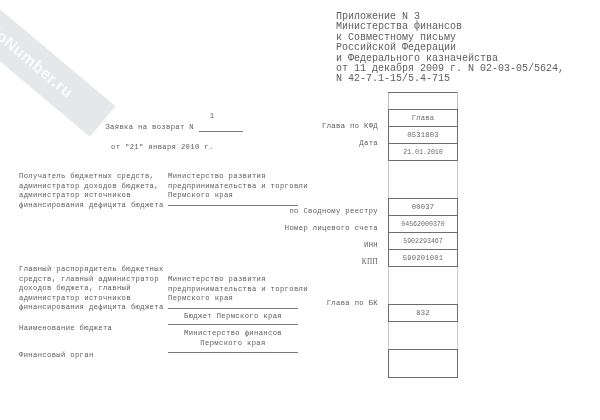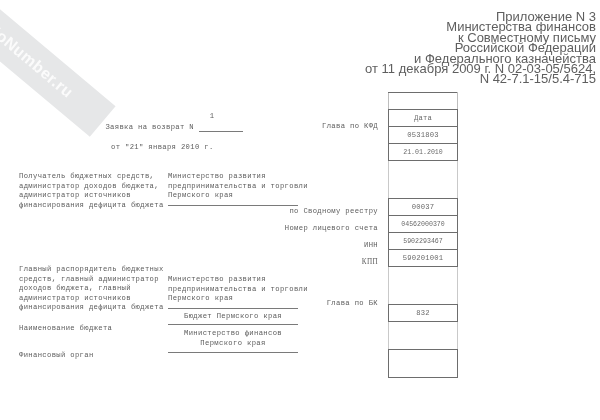--- a/index.html
+++ b/index.html
@@ -25,23 +25,23 @@
     font-family: "Liberation Sans", sans-serif;
     font-weight: bold; font-size: 16px; letter-spacing: .5px;
     color: #fbfbfb;
     pointer-events: none;
   }
 
   
   .approval {
     position: absolute; right: 4px; top: 12px;
     width: 260px;
-    text-align: right;
-    font-family: Liberation Sans, sans-serif;
-    font-size: 13px; line-height: 10.4px;
+    text-align: left;
+    font-family: Liberation Mono, monospace;
+    font-size: 10px; line-height: 10.4px;
     color: #5e5e5e;
   }
 
   
   .codes-table {
     position: absolute; left: 388px; top: 92px;
     width: 70px;
     border-collapse: collapse;
     font-size: 7.2px;
   }
@@ -112,20 +112,21 @@
 предпринимательства и торговли
 Пермского края</div>
   <div class="line" style="left:168px; top:205px; width:130px;"></div>
 
   <div class="t right" style="left:200px; top:224px; width:178px;">Номер лицевого счета</div>
   <div class="t right" style="left:200px; top:207px; width:178px;">по Сводному реестру</div>
   <div class="t right" style="left:200px; top:241px; width:178px;">ИНН</div>
   <div class="t right" style="left:200px; top:258px; width:178px;font-family:Liberation Serif, serif;">КПП</div>
 
   <div class="t right" style="left:200px; top:122px; width:178px;">Глава по КФД</div>
+  <div class="t right" style="left:200px; top:139px; width:178px;">Дата</div>
   <div class="t right" style="left:200px; top:299px; width:178px;">Глава по БК</div>
 
   <div class="t wrap" style="left:19px; top:265px; width:158px;">Главный распорядитель бюджетных
 средств, главный администратор
 доходов бюджета, главный
 администратор источников
 финансирования дефицита бюджета</div>
   <div class="t wrap" style="left:168px; top:275px; width:140px;">Министерство развития
 предпринимательства и торговли
 Пермского края</div>
@@ -139,21 +140,21 @@
   <div class="t wrap center" style="left:168px; top:329px; width:130px;">Министерство финансов
 Пермского края</div>
   <div class="line" style="left:168px; top:352px; width:130px;"></div>
 
   <table class="codes-table">
     <tbody>
         <tr>
       <td class="blank"></td>
     </tr>
     <tr>
-      <td class="hdr">Дата</td>
+      <td class="hdr">Глава</td>
     </tr>
     <tr>
       <td>0531803</td>
     </tr>
     <tr>
       <td class="tight">21.01.2010</td>
     </tr>
     <tr>
       <td class="tall dashed-side"></td>
     </tr>

